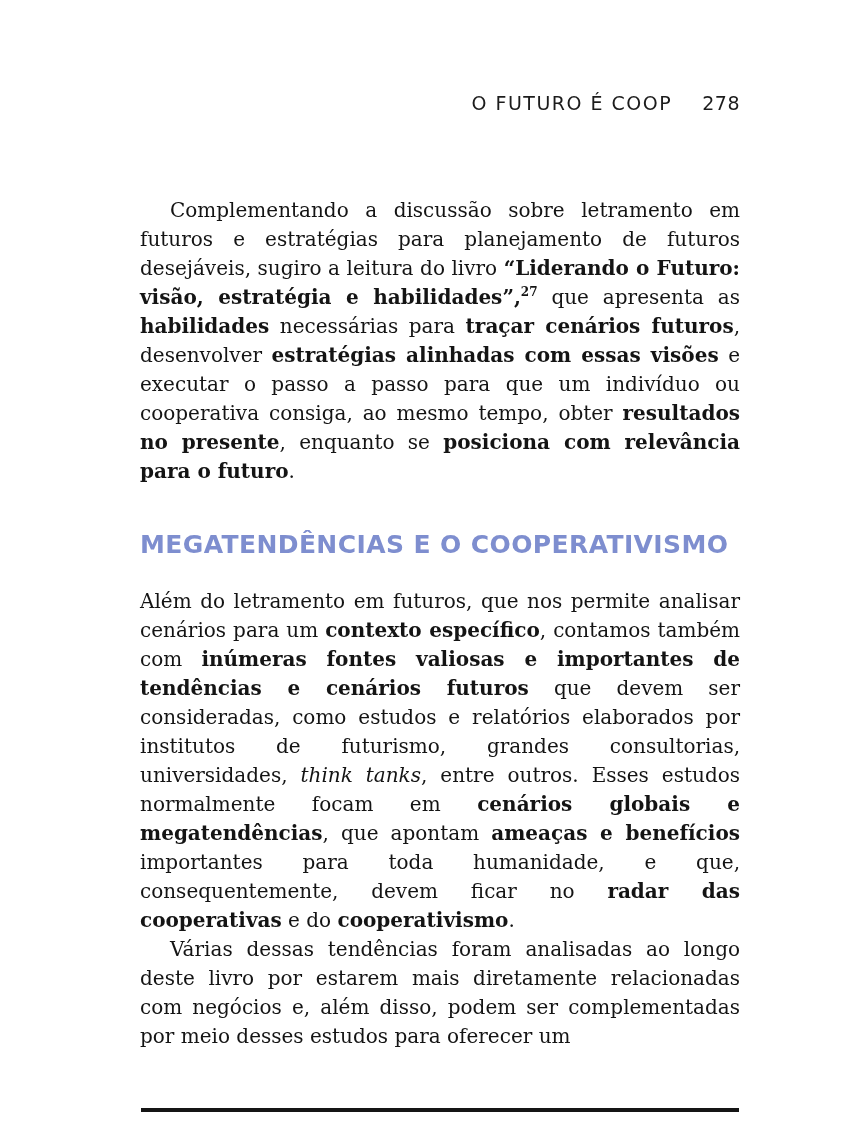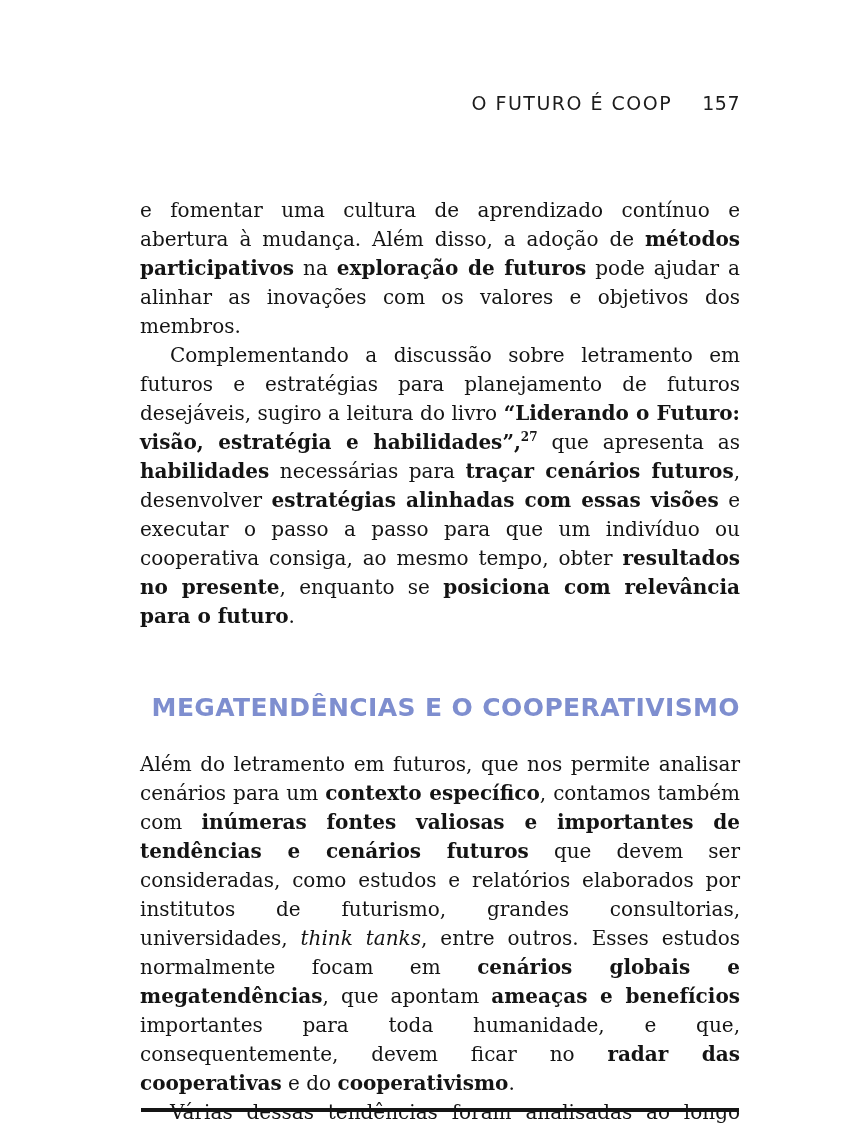--- a/index.html
+++ b/index.html
@@ -57,42 +57,41 @@
     font-size: 0.6em;
     line-height: 0;
     vertical-align: super;
   }
   .section-heading {
     font-family: "DejaVu Sans", sans-serif;
     font-weight: bold;
     font-size: 25px;
     line-height: 30px;
     letter-spacing: 0.4px;
-    margin: 62px 0 27px 0;
-    text-align: right;
+    margin: 44px 0 27px 0;
+    text-align: left;
   }
   .footnote-rule {
     position: absolute;
     left: 141px;
     top: 1108px;
     width: 598px;
     height: 4px;
     background: #151515;
   }
 </style>
 </head>
 <body>
 
 <div class="page">
   <header class="running-head">
-    <span>O FUTURO É COOP</span><span class="pagenum">157</span>
+    <span>O FUTURO É COOP</span><span class="pagenum">278</span>
   </header>
 
   <main class="body-text" id="content">
-      <p>e fomentar uma cultura de aprendizado contínuo e abertura à mudança. Além disso, a adoção de <strong>métodos participativos</strong> na <strong>exploração de futuros</strong> pode ajudar a alinhar as inovações com os valores e objetivos dos membros.</p>
       <p class="indent">Complementando a discussão sobre letramento em futuros e estratégias para planejamento de futuros desejáveis, sugiro a leitura do livro <strong>“Liderando o Futuro: visão, estratégia e habilidades”,</strong><strong><sup>27</sup></strong> que apresenta as <strong>habilidades</strong> necessárias para <strong>traçar cenários futuros</strong>, desenvolver <strong>estratégias alinhadas com essas visões</strong> e executar o passo a passo para que um indivíduo ou cooperativa consiga, ao mesmo tempo, obter <strong>resultados no presente</strong>, enquanto se <strong>posiciona com relevância para o futuro</strong>.</p>
       <h2 class="section-heading" style="color: rgb(126, 142, 207);">MEGATENDÊNCIAS E O COOPERATIVISMO</h2>
       <p>Além do letramento em futuros, que nos permite analisar cenários para um <strong>contexto específico</strong>, contamos também com <strong>inúmeras fontes valiosas e importantes de tendências e cenários futuros</strong> que devem ser consideradas, como estudos e relatórios elaborados por institutos de futurismo, grandes consultorias, universidades, <em>think tanks</em>, entre outros. Esses estudos normalmente focam em <strong>cenários globais e megatendências</strong>, que apontam <strong>ameaças e benefícios</strong> importantes para toda humanidade, e que, consequentemente, devem ficar no <strong>radar das cooperativas</strong> e do <strong>cooperativismo</strong>.</p>
       <p class="indent">Várias dessas tendências foram analisadas ao longo deste livro por estarem mais diretamente relacionadas com negócios e, além disso, podem ser complementadas por meio desses estudos para oferecer um </p>
     </main>
 
   <div class="footnote-rule"></div>
 </div>
 
 </body></html>

